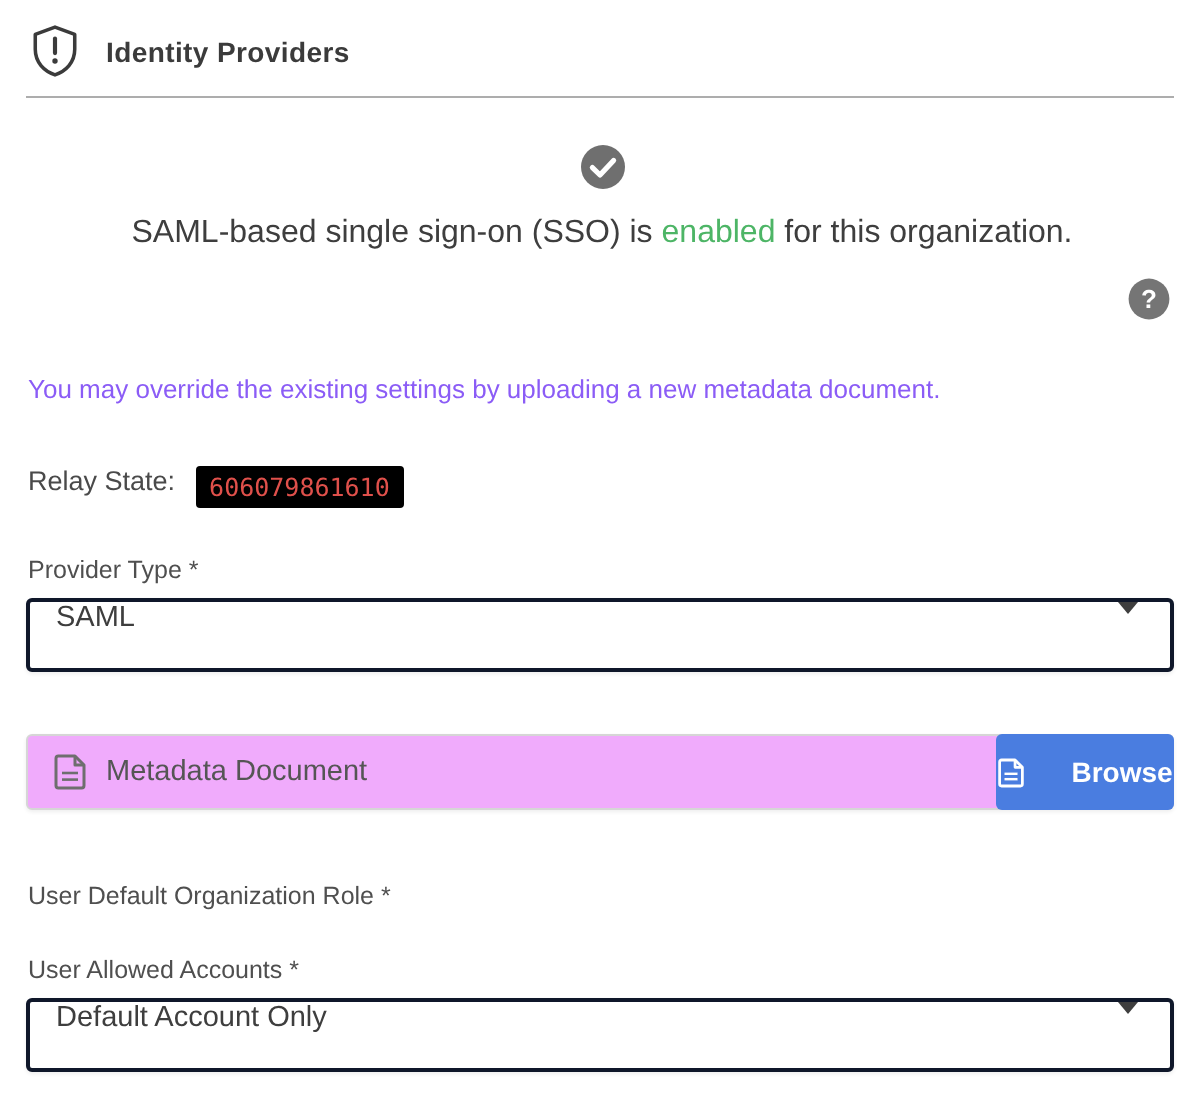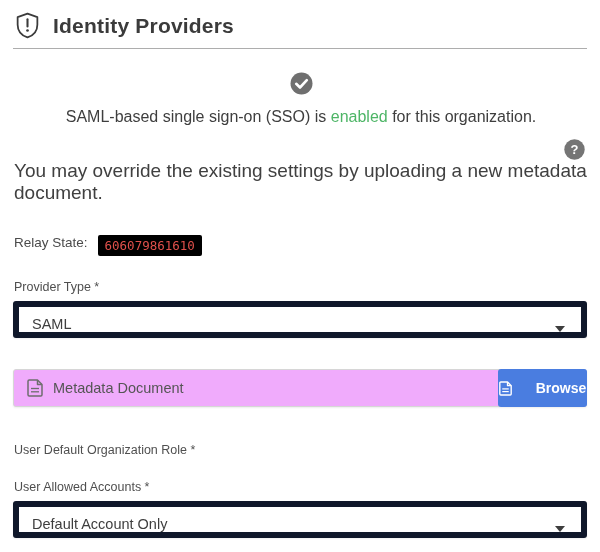--- a/index.html
+++ b/index.html
@@ -6,54 +6,54 @@
   html, body { width: 600px; height: 552px; background: #ffffff; }
   body {
     font-family: "Liberation Sans", sans-serif;
     color: #3e3e3e;
     overflow: hidden;
   }
   .page { padding: 10px 13px 0 13px; }
 
   
   .header { display: flex; align-items: center; gap: 13px; padding-top: 2px; padding-left: 2px; }
-  .header .title { font-size: 21px; font-weight: 600; letter-spacing: 0.2px; color: #3b3b3b; }
+  .header .title { font-size: 14px; font-weight: 600; letter-spacing: 0.2px; color: #3b3b3b; }
   .divider { border-bottom: 1px solid #adadad; margin-top: 9px; }
 
   
   .status-row { display: flex; align-items: center; gap: 13px; margin-top: 23px; padding-left: 2px; flex-direction: column; }
   .status-text { font-size: 16px; color: #3e3e3e; }
   .status-state { color: #4db566; font-weight: 400; }
   .help-circle { margin-left: auto; margin-right: 2px; flex: 0 0 auto; }
 
   
-  .note { font-size: 19px; color: #404040; padding-left: 1px; }
+  .note { margin-top: 27px; font-size: 13px; color: #8b5cf6; padding-left: 1px; }
 
   
   .relay { margin-top: 31px; font-size: 13.5px; color: #4a4a4a; padding-left: 1px; display: flex; }
   .relay code {
     font-family: "DejaVu Sans Mono", monospace;
     font-size: 12.5px;
     color: #e0504b;
     background: #000000;
     padding: 3px 7px;
     margin-left: 10px;
     border-radius: 2px;
   }
 
   
   .group { margin-top: 24px; }
   .group-label { font-size: 12.5px; color: #4f4f4f; margin-bottom: 7px; padding-left: 1px; }
   .select {
     height: 37px;
-    border: 6px solid #0f172a;
+    border: 2px solid #0f172a;
     border-radius: 3px;
     background: #fff;
     display: flex;
-    align-items: flex-end;
+    align-items: flex-start;
     justify-content: space-between;
     padding: 0 16px 0 13px;
     font-size: 14.5px;
     color: #3e3e3e;
     box-shadow: 0 1px 2px rgba(0,0,0,0.07);
     cursor: pointer;
   }
   .caret {
     width: 0; height: 0;
     border-left: 5px solid transparent;

